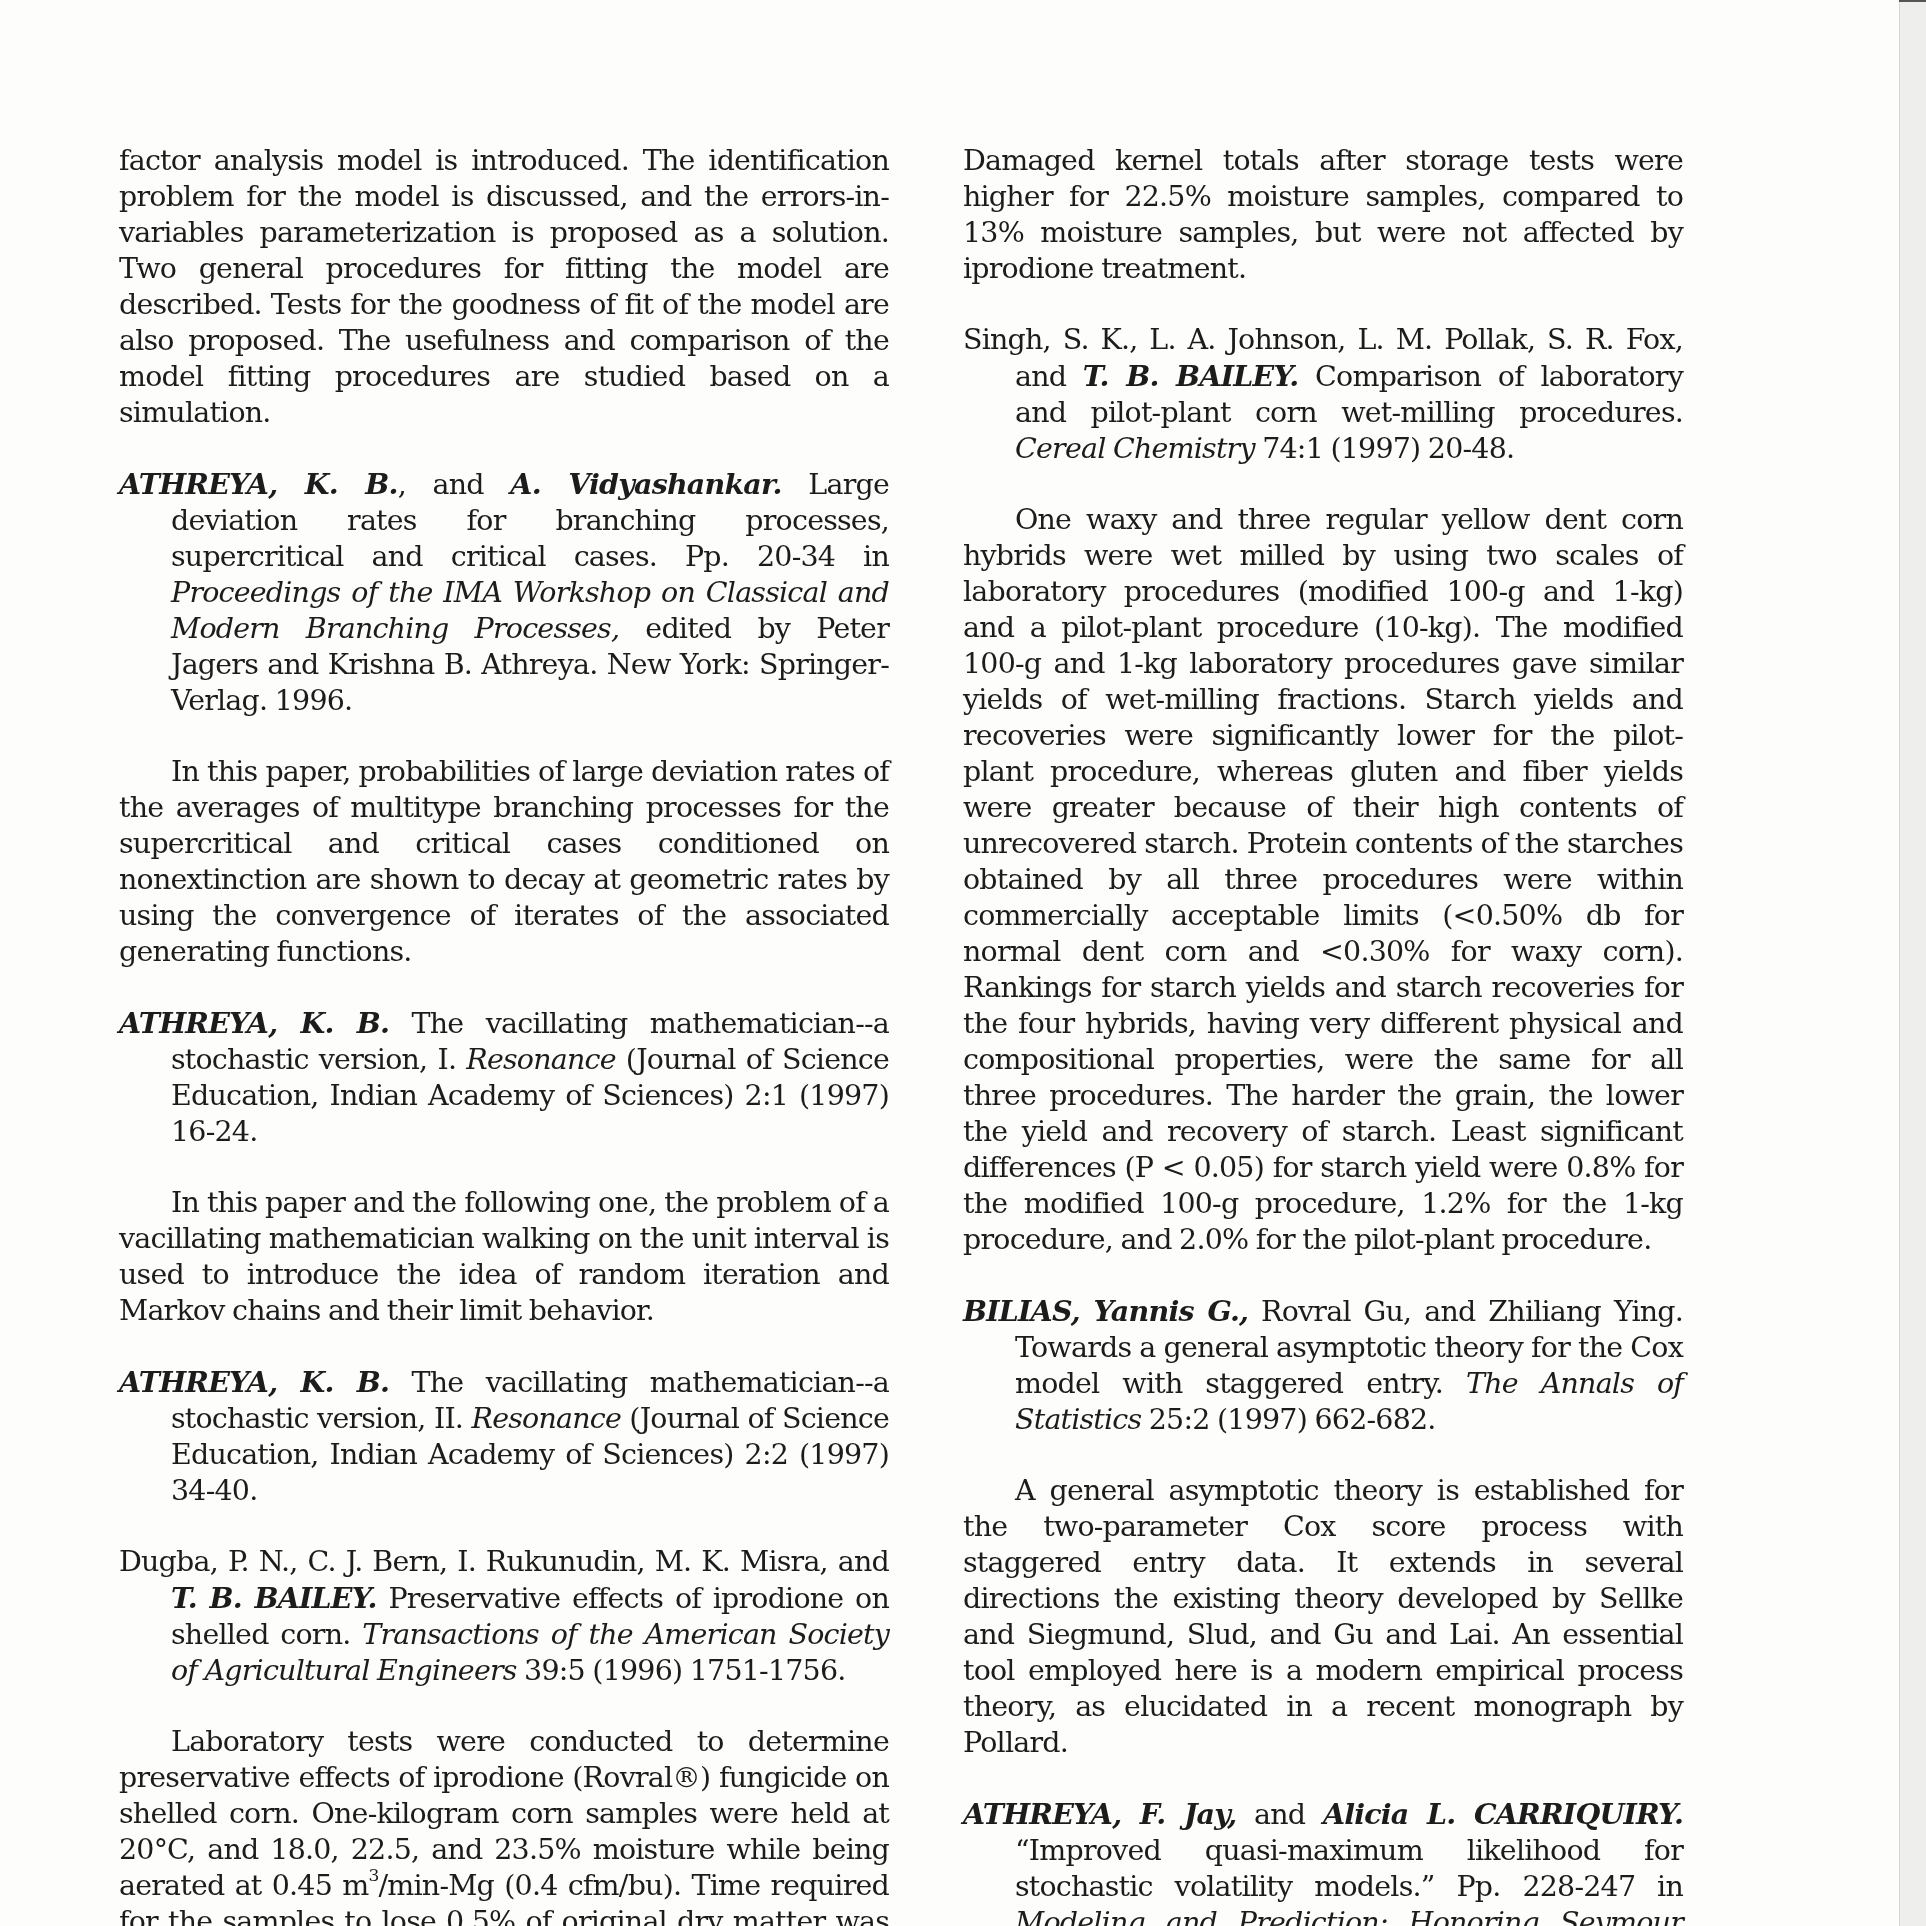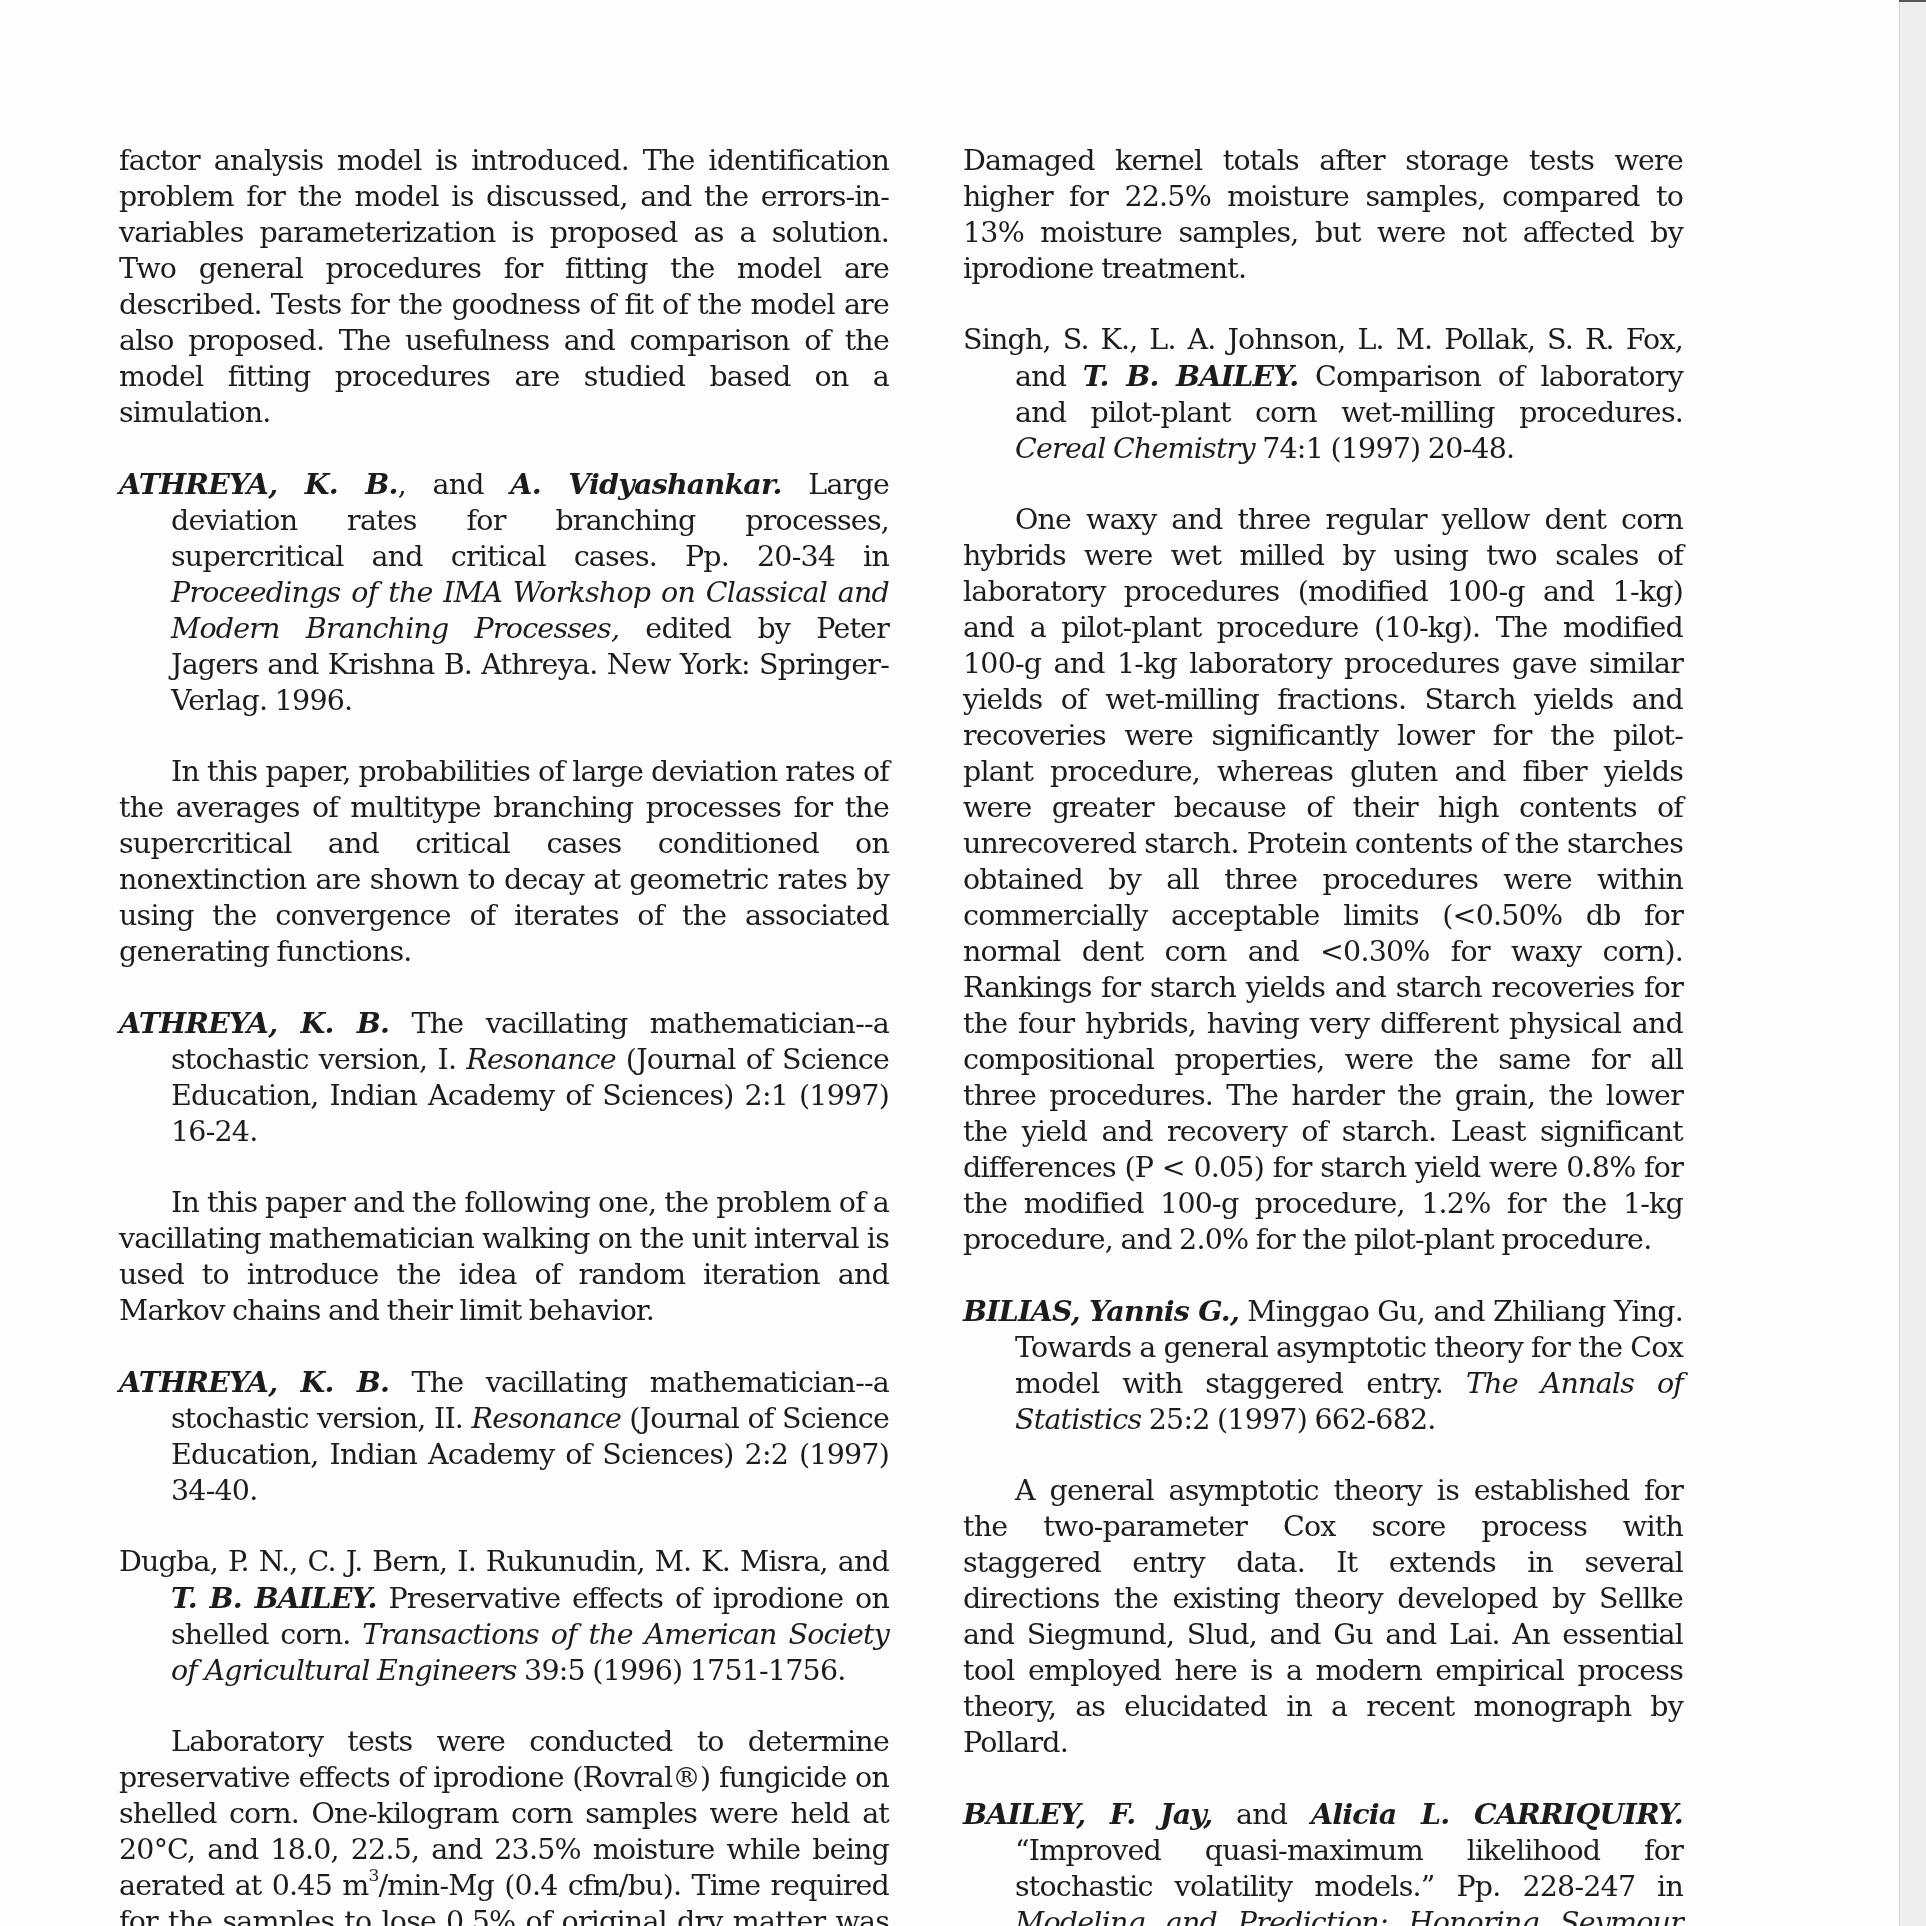--- a/index.html
+++ b/index.html
@@ -87,22 +87,22 @@
   </div>
 
   <div class="column col-right">
 
     <p class="para cont">Damaged kernel totals after storage tests were higher for 22.5% moisture samples, compared to 13% moisture samples, but were not affected by iprodione treatment.</p>
 
     <p class="entry"><span>Singh, S. K., L. A. Johnson, L. M. Pollak, S. R. Fox, and </span><span class="b">T. B. BAILEY.</span><span> Comparison of laboratory and pilot-plant corn wet-milling procedures. </span><span class="i">Cereal Chemistry</span><span> 74:1 (1997) 20-48.</span></p>
 
     <p class="para indent">One waxy and three regular yellow dent corn hybrids were wet milled by using two scales of laboratory procedures (modified 100-g and 1-kg) and a pilot-plant procedure (10-kg). The modified 100-g and 1-kg laboratory procedures gave similar yields of wet-milling fractions. Starch yields and recoveries were significantly lower for the pilot-plant procedure, whereas gluten and fiber yields were greater because of their high contents of unrecovered starch. Protein contents of the starches obtained by all three procedures were within commercially acceptable limits (&lt;0.50% db for normal dent corn and &lt;0.30% for waxy corn). Rankings for starch yields and starch recoveries for the four hybrids, having very different physical and compositional properties, were the same for all three procedures. The harder the grain, the lower the yield and recovery of starch. Least significant differences (P &lt; 0.05) for starch yield were 0.8% for the modified 100-g procedure, 1.2% for the 1-kg procedure, and 2.0% for the pilot-plant procedure.</p>
 
-    <p class="entry"><span class="b">BILIAS, Yannis G.,</span><span> Minggao Gu, and Zhiliang Ying.</span><span> Towards a general asymptotic theory for the Cox model with staggered entry. </span><span class="i">The Annals of Statistics</span><span> 25:2 (1997) 662-682.</span></p>
+    <p class="entry"><span class="b">BILIAS, Yannis G.,</span><span> Rovral Gu, and Zhiliang Ying.</span><span> Towards a general asymptotic theory for the Cox model with staggered entry. </span><span class="i">The Annals of Statistics</span><span> 25:2 (1997) 662-682.</span></p>
 
     <p class="para indent">A general asymptotic theory is established for the two-parameter Cox score process with staggered entry data. It extends in several directions the existing theory developed by Sellke and Siegmund, Slud, and Gu and Lai. An essential tool employed here is a modern empirical process theory, as elucidated in a recent monograph by Pollard.</p>
 
-    <p class="entry"><span class="b">BAILEY, F. Jay,</span><span> and </span><span class="b">Alicia L. CARRIQUIRY.</span><span> “Improved quasi-maximum likelihood for stochastic volatility models.” Pp. 228-247 in </span><span class="i">Modeling and Prediction: Honoring Seymour Geisser,</span><span> edited by J. Lee, C. Johnson, and A. Zellner. New York: Springer-Verlag. 1996.</span></p>
+    <p class="entry"><span class="b">ATHREYA, F. Jay,</span><span> and </span><span class="b">Alicia L. CARRIQUIRY.</span><span> “Improved quasi-maximum likelihood for stochastic volatility models.” Pp. 228-247 in </span><span class="i">Modeling and Prediction: Honoring Seymour Geisser,</span><span> edited by J. Lee, C. Johnson, and A. Zellner. New York: Springer-Verlag. 1996.</span></p>
 
   </div>
 
 </div>
 
 
 </body></html>

